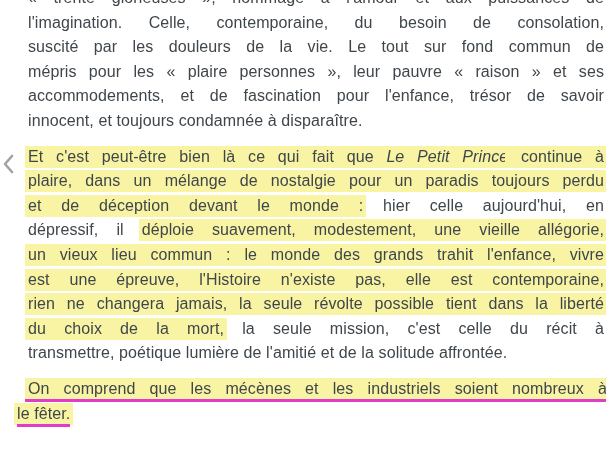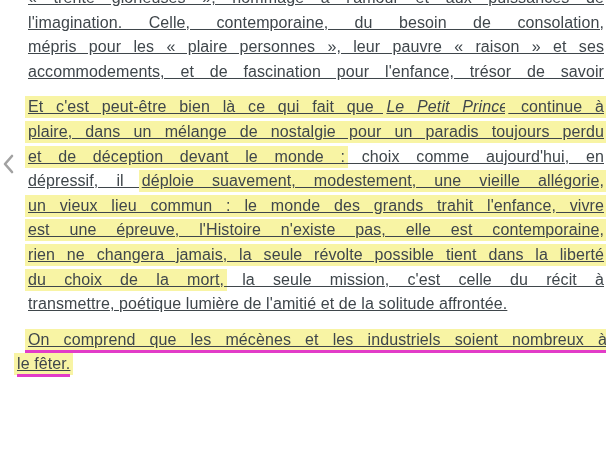--- a/index.html
+++ b/index.html
@@ -18,21 +18,21 @@
 
   .content {
     position:absolute; left:28px; top:-14px; width:576px;
     color:var(--ink,#3f464b);
     font-size:16px; line-height:24.6px;
     letter-spacing:0.1px;
   }
 
   .para { margin:0 0 11px 0; }
 
-  .line { text-align:justify; text-align-last:justify;text-decoration:underline; }
+  .line { text-align:justify; text-align-last:justify; }
   .line.last { text-align-last:left; }
 
   .hl {
     background:var(--hl,#f8f4a4);
     padding:2px 3px 3px 3px;
     margin:9px -3px;
   }
   .italic { font-style:italic; }
 
   .ul {
@@ -54,28 +54,30 @@
     <svg width="14" height="24" viewBox="0 0 14 24">
       <path d="M11 4 L4 12 L11 20" fill="none" stroke="#a2a2a2" stroke-width="2.6" stroke-linecap="round" stroke-linejoin="round"></path>
     </svg>
   </button>
 
   <div class="content">
 
     <div class="para">
       <div class="line"><span>« trente glorieuses », hommage à l'amour et aux puissances de</span></div>
       <div class="line"><span>l'imagination. Celle, contemporaine, du besoin de consolation,</span></div>
+      <div class="line"><span>suscité par les douleurs de la vie. Le tout sur fond commun de</span></div>
       <div class="line"><span>mépris pour les « plaire personnes », leur pauvre « raison » et ses</span></div>
       <div class="line"><span>accommodements, et de fascination pour l'enfance, trésor de savoir</span></div>
+      <div class="line last"><span>innocent, et toujours condamnée à disparaître.</span></div>
     </div>
 
     <div class="para">
       <div class="line"><span class="hl">Et c'est peut-être bien là ce qui fait que </span><span class="hl italic">Le Petit Prince</span><span class="hl"> continue à</span></div>
       <div class="line"><span class="hl">plaire, dans un mélange de nostalgie pour un paradis toujours perdu</span></div>
-      <div class="line"><span class="hl">et de déception devant le monde :</span><span> choix comme aujourd'hui, en</span></div>
+      <div class="line"><span class="hl">et de déception devant le monde :</span><span> hier celle aujourd'hui, en</span></div>
       <div class="line"><span>dépressif, il </span><span class="hl">déploie suavement, modestement, une vieille allégorie,</span></div>
       <div class="line"><span class="hl">un vieux lieu commun : le monde des grands trahit l'enfance, vivre</span></div>
       <div class="line"><span class="hl">est une épreuve, l'Histoire n'existe pas, elle est contemporaine,</span></div>
       <div class="line"><span class="hl">rien ne changera jamais, la seule révolte possible tient dans la liberté</span></div>
       <div class="line"><span class="hl">du choix de la mort,</span><span> la seule mission, c'est celle du récit à</span></div>
       <div class="line last"><span>transmettre, poétique lumière de l'amitié et de la solitude affrontée.</span></div>
     </div>
 
     <div class="para">
       <div class="line"><span class="hl ul extend-right">On comprend que les mécènes et les industriels soient nombreux à</span></div>

